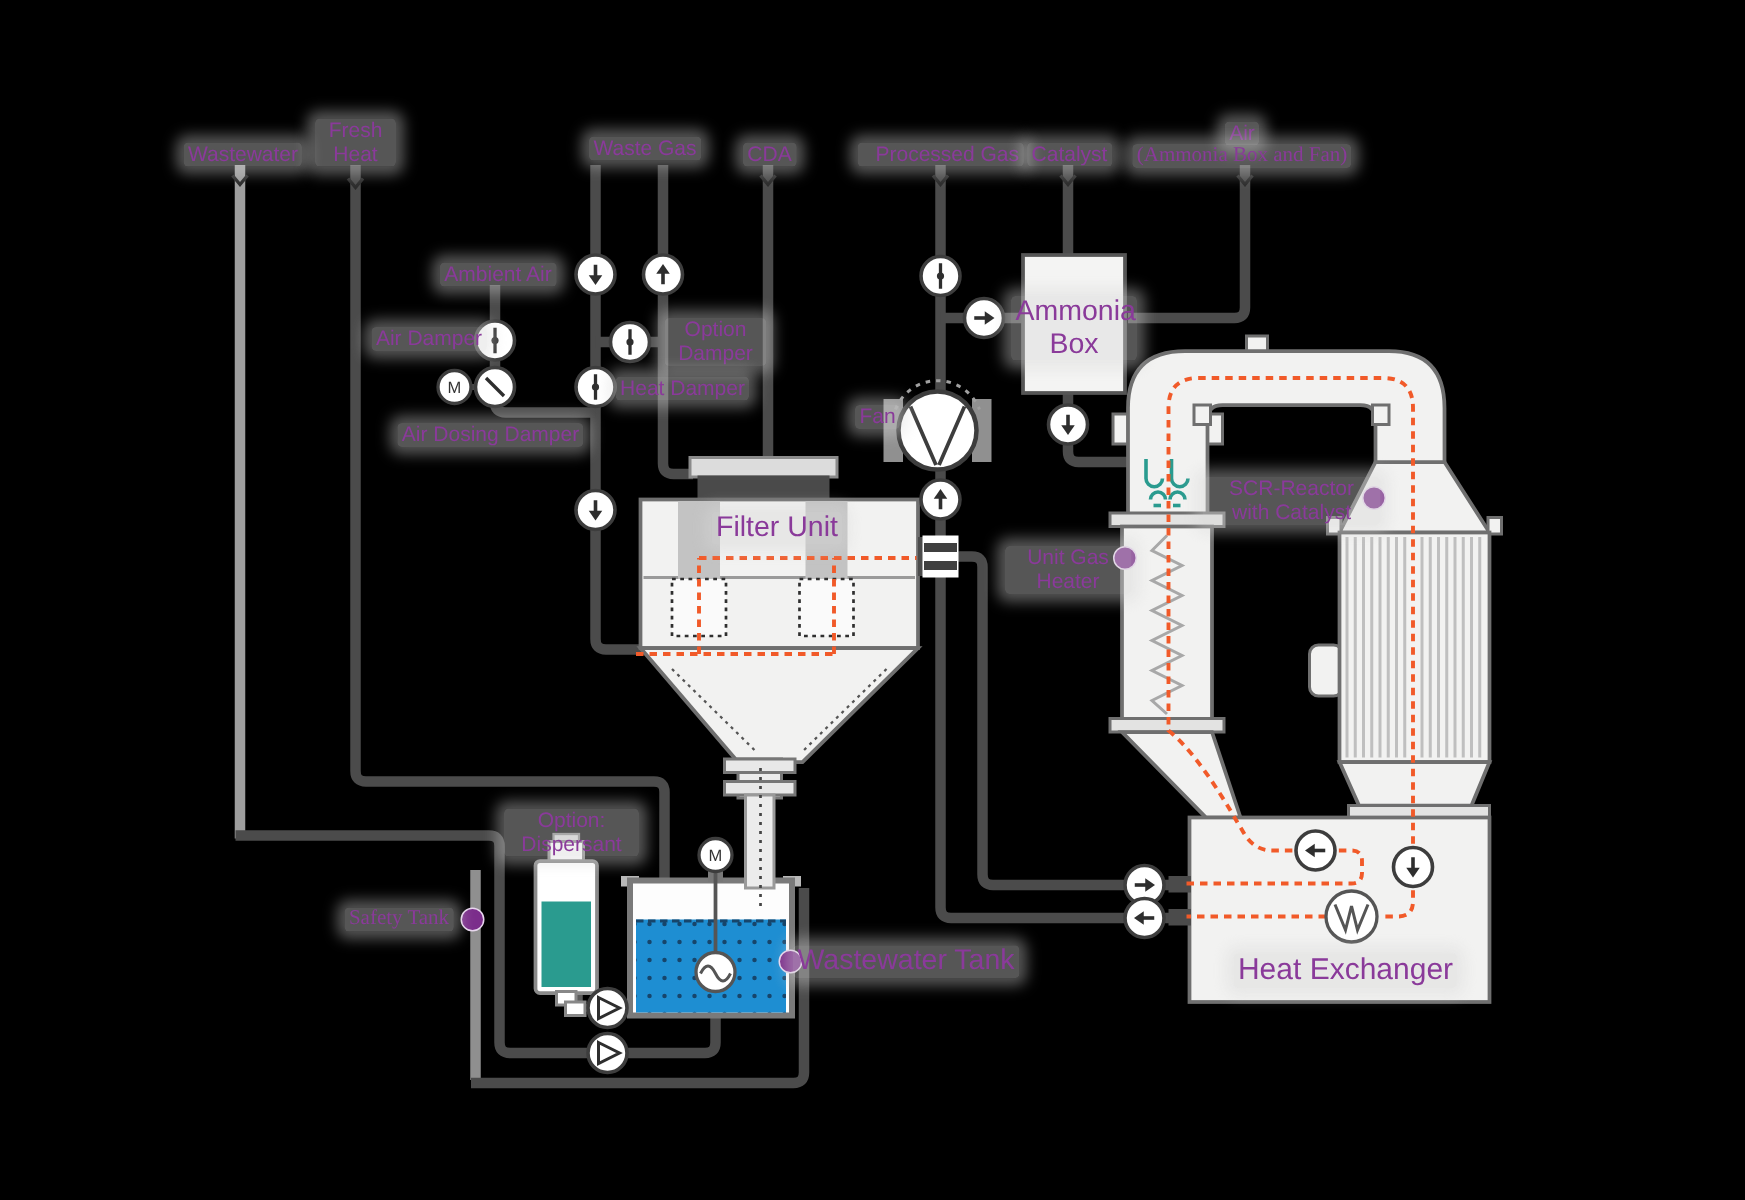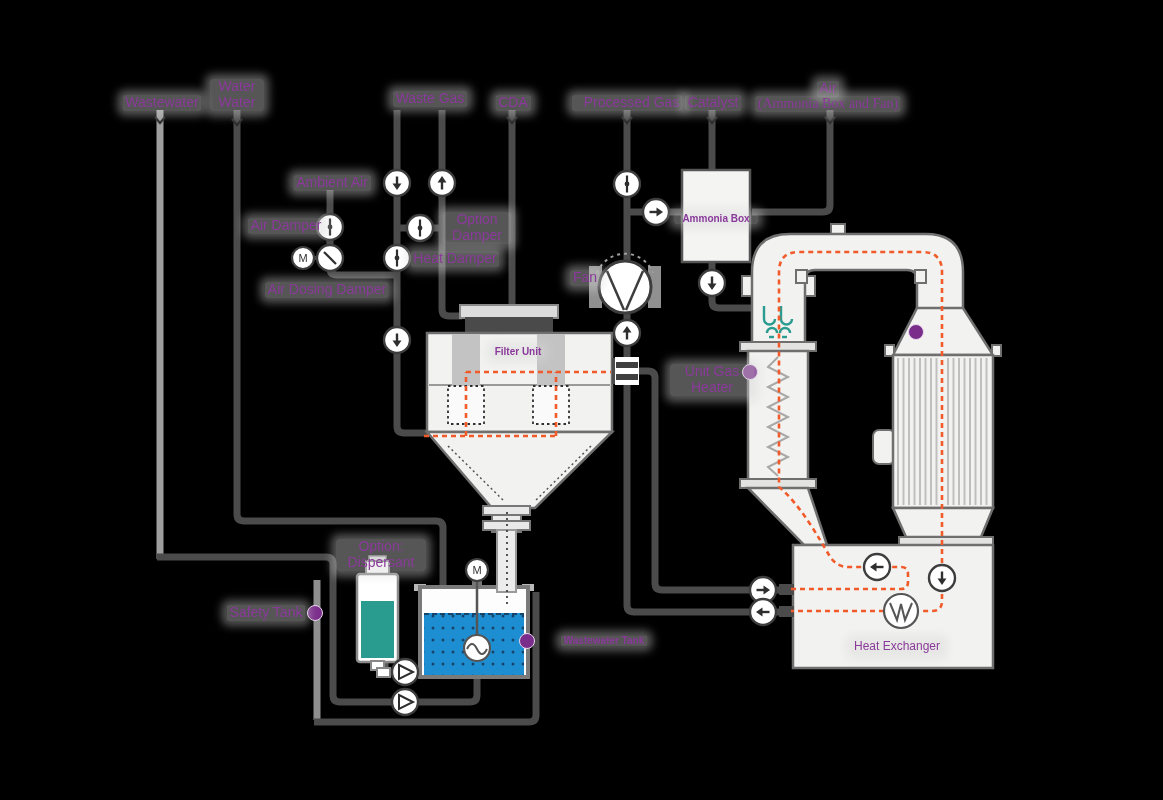--- a/index.html
+++ b/index.html
@@ -3,22 +3,22 @@
 <meta charset="utf-8">
 <style>
   html,body{margin:0;padding:0;background:#000;}
   #stage{position:relative;width:1163px;height:800px;background:#000;overflow:hidden;
          font-family:"Liberation Sans",sans-serif;}
   #stage svg{position:absolute;left:0;top:0;}
   .lbl{position:absolute;transform:translate(-50%,-50%);font-size:14px;color:#8a3a9a;
        text-align:center;white-space:nowrap;line-height:1.14;padding:0 3px;border-radius:3px;
        background:rgba(214,214,214,.40);box-shadow:0 0 9px 5px rgba(214,214,214,.40);}
   .lbl.wrap{white-space:normal;}
-  .lbl.lg{font-size:10px;font-weight:bold;}
-  .lbl.xl{font-size:12px;}
+  .lbl.lg{font-size:19px;}
+  .lbl.xl{font-size:20px;}
   text.msym{font-size:11px;fill:#333;text-anchor:middle;font-family:"Liberation Sans",sans-serif;}
 </style>
 </head>
 <body>
 
 <div id="stage">
 
 <svg width="1163" height="800" viewBox="0 0 1163 800">
   <defs>
     <g id="arrowC">
@@ -218,34 +218,35 @@
 
   <g fill="#7b2d8b" stroke="#e8d7ee" stroke-width="1">
     <circle cx="315" cy="613" r="7.5"></circle>
     <circle cx="527" cy="641" r="7.5"></circle>
     <circle cx="750" cy="372" r="7.5"></circle>
     <circle cx="916" cy="332" r="7.5"></circle>
   </g>
 </svg>
 
 <div class="lbl" style="left:162px;top:103px;">Wastewater</div>
-<div class="lbl wrap" style="left:237px;top:95px;width:48px;">Water Water</div>
+<div class="lbl wrap" style="left:237px;top:95px;width:48px;">Fresh Heat</div>
 <div class="lbl" style="left:430px;top:99px;">Waste Gas</div>
 <div class="lbl" style="left:513px;top:103px;">CDA</div>
 <div class="lbl" style="left:627px;top:103px;padding-left:12px;">Processed Gas</div>
 <div class="lbl" style="left:713px;top:103px;">Catalyst</div>
 <div class="lbl" style="left:828px;top:89px;">Air</div>
 <div class="lbl" style="left:828px;top:104px;font-family:Liberation Serif, serif;">(Ammonia Box and Fan)</div>
 <div class="lbl" style="left:332px;top:183px;">Ambient Air</div>
 <div class="lbl" style="left:286px;top:226px;">Air Damper</div>
 <div class="lbl wrap" style="left:477px;top:228px;width:62px;">Option Damper</div>
 <div class="lbl" style="left:455px;top:259px;">Heat Damper</div>
 <div class="lbl" style="left:327px;top:290px;">Air Dosing Damper</div>
 <div class="lbl lg" style="left:518px;top:352px;">Filter Unit</div>
 <div class="lbl" style="left:585px;top:278px;">Fan</div>
 <div class="lbl wrap lg" style="left:716px;top:219px;width:78px;">Ammonia Box</div>
+<div class="lbl wrap" style="left:861px;top:334px;width:112px;">SCR-Reactor with Catalyst</div>
 <div class="lbl wrap" style="left:712px;top:380px;width:78px;">Unit Gas Heater</div>
 <div class="lbl xl" style="left:897px;top:647px;">Heat Exchanger</div>
-<div class="lbl" style="left:266px;top:613px;">Safety Tank</div>
+<div class="lbl" style="left:266px;top:613px;font-family:Liberation Serif, serif;">Safety Tank</div>
 <div class="lbl wrap" style="left:381px;top:555px;width:84px;text-align:center;">Option: Dispersant</div>
 <div class="lbl lg" style="left:604px;top:641px;">Wastewater Tank</div>
 
 </div>
 
 </body></html>

